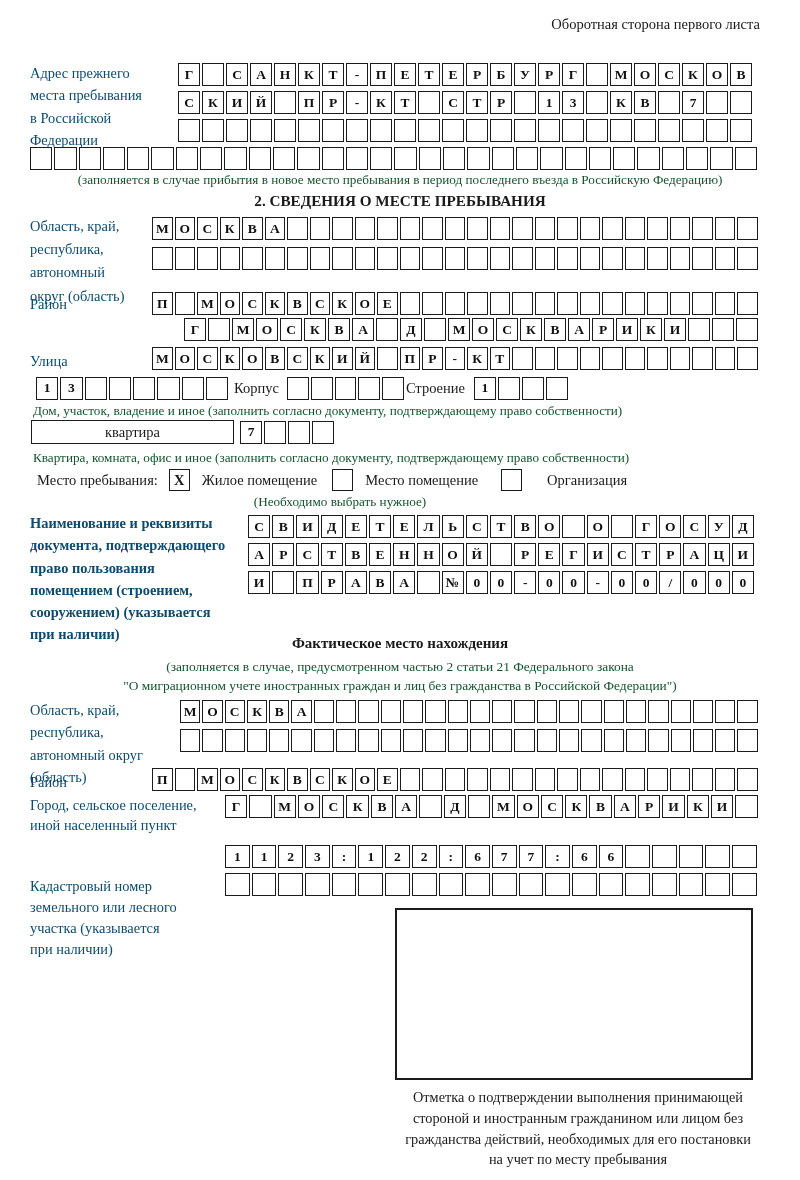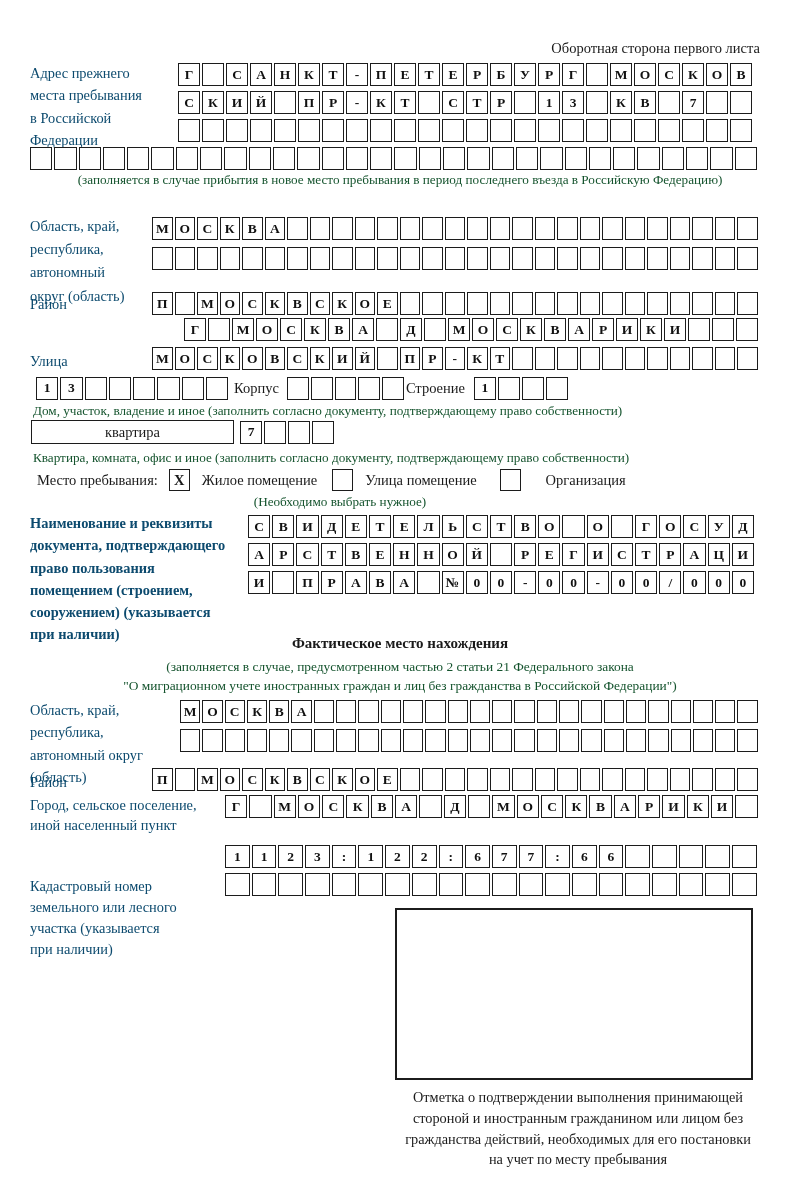--- a/index.html
+++ b/index.html
@@ -4,21 +4,21 @@
 <style>
   html,body{margin:0;padding:0;background:#ffffff;}
   .page{
     position:relative;
     width:800px;height:1180px;
     background:#ffffff;
     color:#1a1a1a;
     font-family:"Liberation Serif","DejaVu Serif",serif;
     overflow:hidden;
   }
-  .abs{position:absolute;margin-top:24px;}
+  .abs{position:absolute;}
   .hdr-note{top:16px;right:40px;font-size:14.5px;}
   .flabel{position:absolute;font-size:14.4px;line-height:22.4px;color:#0c4a6e;}
   .lh20{line-height:20.4px;}
   .lh21{line-height:21px;}
   .lh22{line-height:22.3px;}
   .lh23{line-height:23.2px;}
   .crow{position:absolute;display:flex;}
   .cell{
     width:var(--w,22px);height:23px;
     border:1.5px solid #1c1c1c;margin-right:2px;
@@ -158,20 +158,21 @@
       <div class="cell"></div>
       <div class="cell"></div>
       <div class="cell"></div>
       <div class="cell"></div>
       <div class="cell"></div>
       <div class="cell"></div>
       <div class="cell"></div>
     </div>
   <div class="note center" style="top:172px;">(заполняется в случае прибытия в новое место пребывания в период последнего въезда в Российскую Федерацию)</div>
 
+  <div class="sec-title" style="top:192px;">2. СВЕДЕНИЯ О МЕСТЕ ПРЕБЫВАНИЯ</div>
 
   <div class="flabel lh23" style="left:30px;top:215px;width:125px;">Область, край,<br>республика,<br>автономный<br>округ (область)</div>
   <div class="crow" style="left:152px;top:217px;--w:20.5px">
       <div class="cell">М</div>
       <div class="cell">О</div>
       <div class="cell">С</div>
       <div class="cell">К</div>
       <div class="cell">В</div>
       <div class="cell">А</div>
       <div class="cell"></div>
@@ -353,21 +354,21 @@
         <div class="cell"></div>
       </div>
   </div>
   <div class="note" style="left:33px;top:450px;">Квартира, комната, офис и иное (заполнить согласно документу, подтверждающему право собственности)</div>
 
   <div class="inline-row" style="left:37px;top:468px;">
     <div class="inline-label" style="margin-right:11px;">Место пребывания:</div>
     <div class="chk">X</div>
     <div class="inline-label" style="margin-left:12px;margin-right:15px;">Жилое помещение</div>
     <div class="chk"></div>
-    <div class="inline-label" style="margin-left:12px;margin-right:23px;">Улица помещение</div>
+    <div class="inline-label" style="margin-left:12px;margin-right:23px;">Место помещение</div>
     <div class="chk"></div>
     <div class="inline-label" style="margin-left:25px;">Организация</div>
   </div>
   <div class="note" style="left:180px;top:494px;width:320px;text-align:center;">(Необходимо выбрать нужное)</div>
 
   <div class="flabel lh22" style="left:30px;top:512px;width:215px;font-weight:bold;">Наименование и реквизиты<br>документа, подтверждающего<br>право пользования<br>помещением (строением,<br>сооружением) (указывается<br>при наличии)</div>
   <div class="crow" style="left:248px;top:515px;--w:22.2px">
       <div class="cell">С</div>
       <div class="cell">В</div>
       <div class="cell">И</div>

